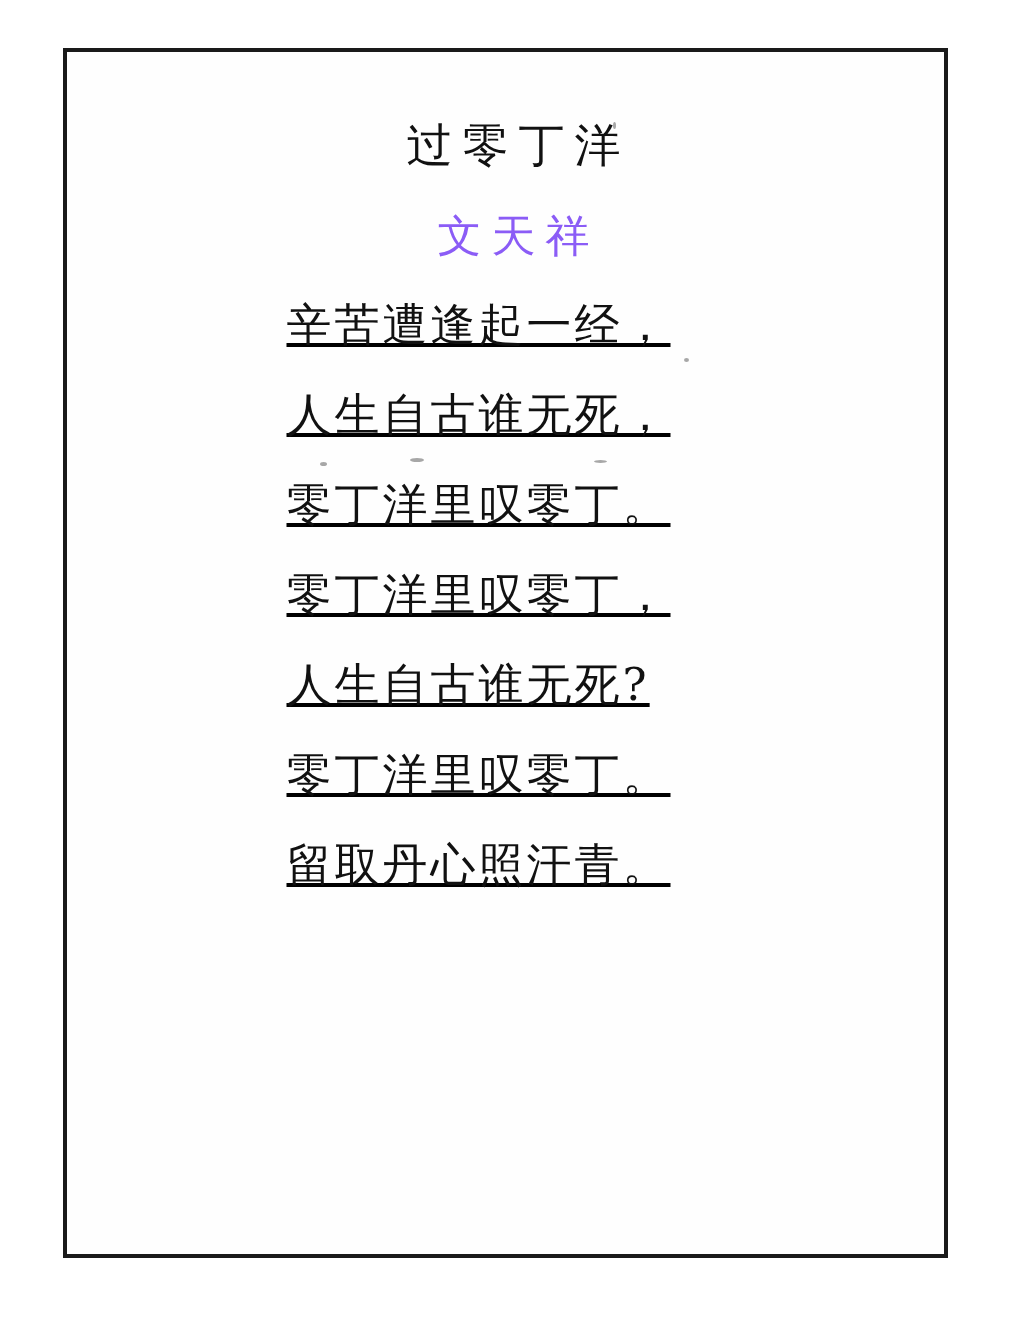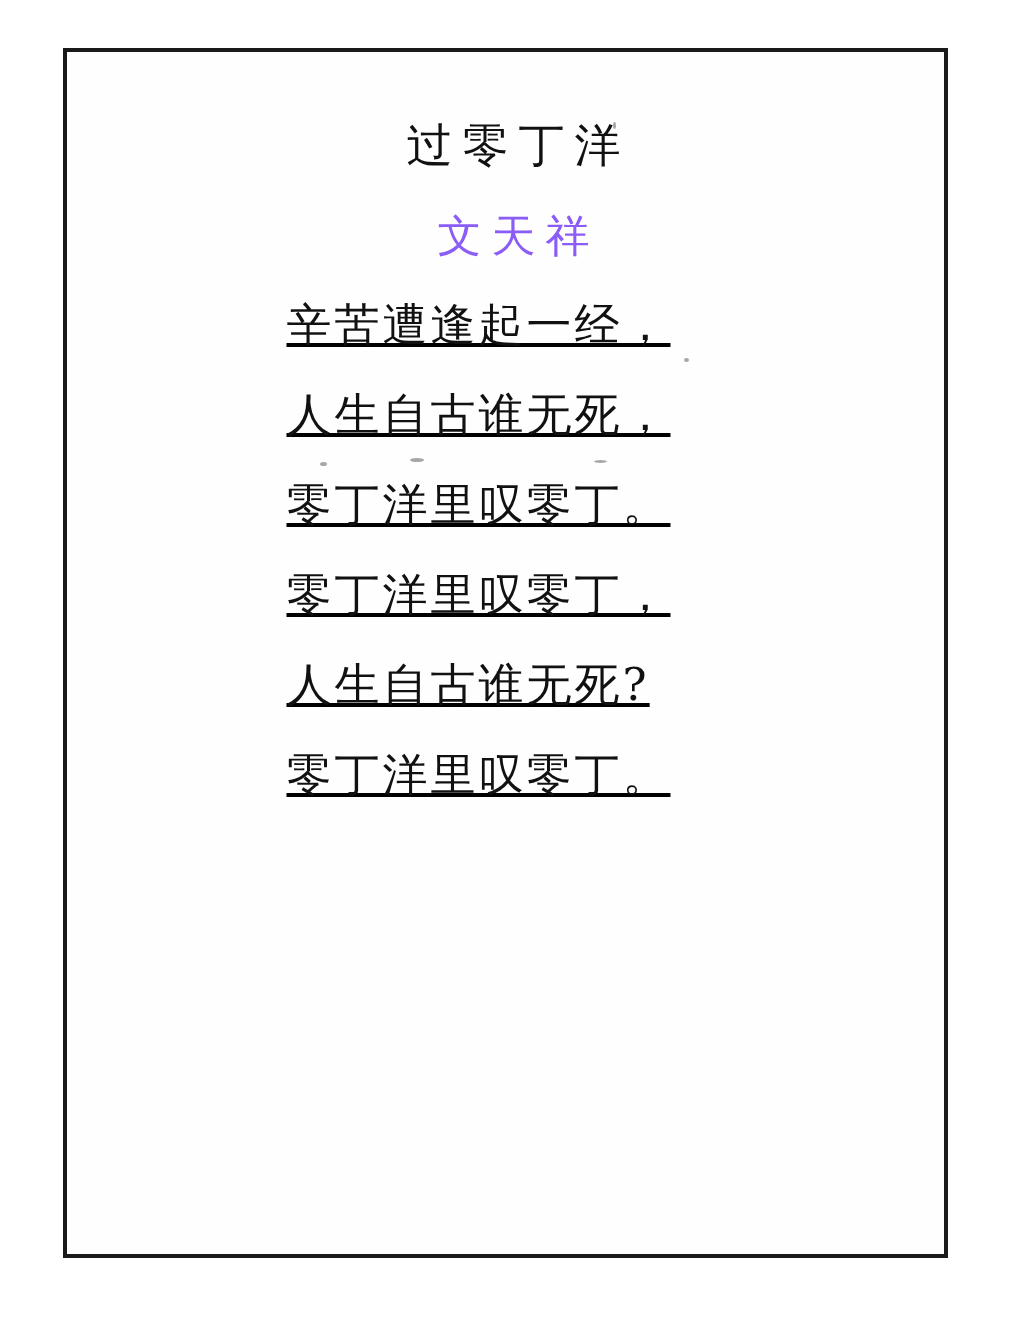--- a/index.html
+++ b/index.html
@@ -102,20 +102,21 @@
     <div class="poem-body">
       <div class="poem-title">过零丁洋</div>
       <div class="poem-author">文天祥</div>
       <div class="poem-lines">
         <div class="poem-line">辛苦遭逢起一经，</div>
         <div class="poem-line">人生自古谁无死，</div>
         <div class="poem-line">零丁洋里叹零丁。</div>
         <div class="poem-line">零丁洋里叹零丁，</div>
         <div class="poem-line">人生自古谁无死?</div>
         <div class="poem-line">零丁洋里叹零丁。</div>
+        <div class="poem-line">留取丹心照汗青。</div>
       </div>
     </div>
   </div>
   <div class="speck s1"></div>
   <div class="speck s2"></div>
   <div class="speck s3"></div>
   <div class="speck s4"></div>
   <div class="speck s5"></div>
 </div>
 

